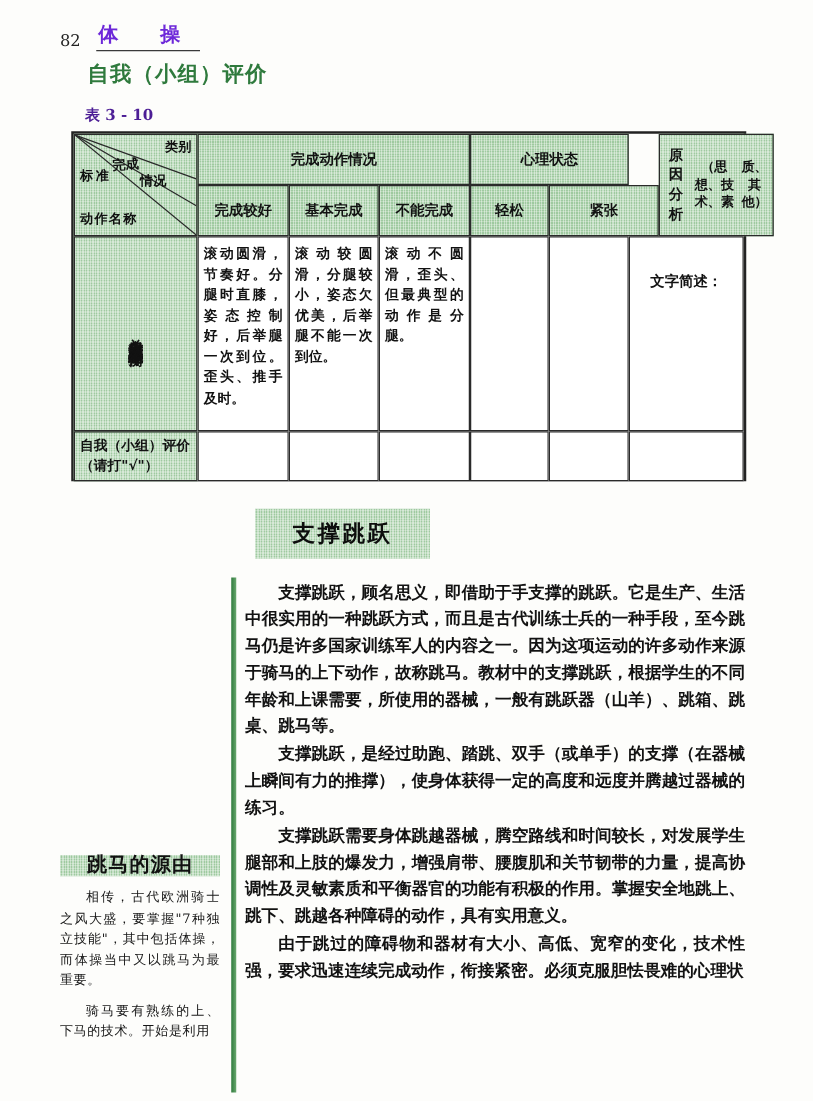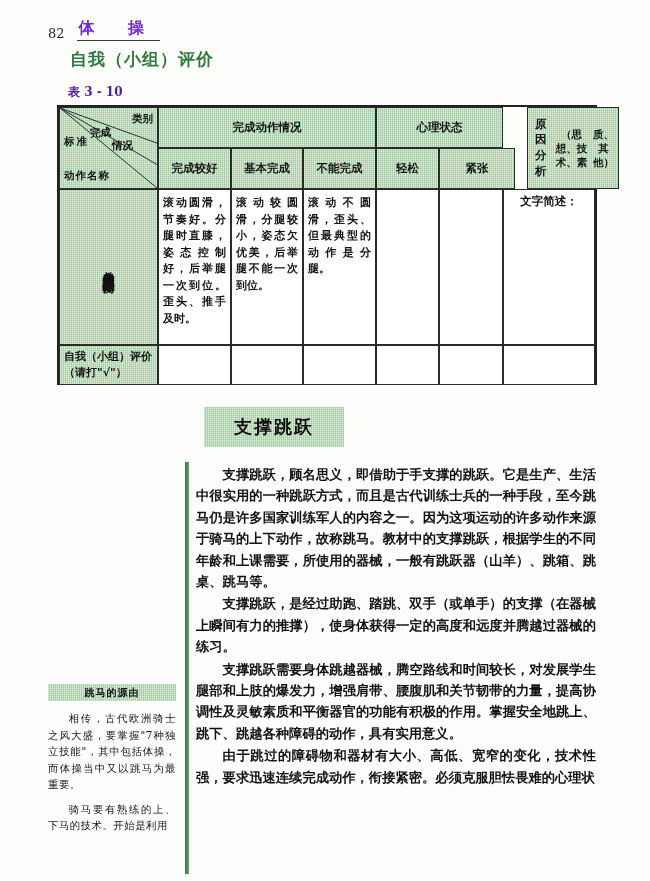--- a/index.html
+++ b/index.html
@@ -51,33 +51,33 @@
   #lbl-dongzuo{left:4px;top:60px;letter-spacing:1px;}
   
   #h-wancheng{left:99px;top:0;width:218px;height:41px;}
   #h-xinli{left:317px;top:0;width:127px;height:41px;}
   #h-yuanyin{left:468px;top:0;width:92px;height:82px;flex-direction:row;padding:3px 2px;}
   #h-yuanyin .l2{font-size:10.5px;}
   #h-c1{left:99px;top:41px;width:73px;height:41px;}
   #h-c2{left:172px;top:41px;width:72px;height:41px;}
   #h-c3{left:244px;top:41px;width:73px;height:41px;}
   #h-c4{left:317px;top:41px;width:63px;height:41px;}
-  #h-c5{left:380px;top:41px;width:76px;height:41px;}
+  #h-c5{left:380px;top:41px;width:88px;height:41px;}
   
   #d-name{left:0;top:82px;width:99px;height:156px;}
   #d-name span{
     writing-mode:vertical-rl;text-orientation:upright;
     font-size:12px;font-weight:bold;letter-spacing:1px;line-height:1;
   }
   #d-c1{left:99px;top:82px;width:73px;height:156px;}
   #d-c2{left:172px;top:82px;width:72px;height:156px;}
   #d-c3{left:244px;top:82px;width:73px;height:156px;}
   #d-c4{left:317px;top:82px;width:63px;height:156px;}
   #d-c5{left:380px;top:82px;width:64px;height:156px;}
-  #d-c6{left:444px;top:82px;width:92px;height:156px;align-items:flex-start;justify-content:center;padding-top:4px;}
+  #d-c6{left:444px;top:82px;width:92px;height:156px;align-items:flex-start;justify-content:center;padding-top:28px;}
   .celltext{
     font-size:11px;font-weight:bold;line-height:1.5;text-align:justify;
     padding:5px 4px;width:100%;box-sizing:border-box;align-self:flex-start;
   }
   
   #s-label{left:0;top:238px;width:99px;height:40px;flex-direction:column;align-items:flex-start;padding:3px 4px;}
   #s-label .ln{font-size:11px;font-weight:bold;line-height:1.45;}
   #s-c1{left:99px;top:238px;width:73px;height:40px;}
   #s-c2{left:172px;top:238px;width:72px;height:40px;}
   #s-c3{left:244px;top:238px;width:73px;height:40px;}
@@ -96,21 +96,21 @@
   #body-text{position:absolute;left:196px;top:464px;width:400px;}
   #body-text p{
     margin:0 0 1px 0;font-size:13.3px;line-height:21.4px;
     text-align:justify;text-justify:inter-ideograph;text-indent:2em;
     font-family:"DejaVu Serif","Liberation Serif",serif;font-weight:bold;color:#121212;
   }
   
   #sidebar{position:absolute;left:48px;top:684px;width:128px;}
   #sidebar-title{
     height:17px;display:flex;align-items:center;justify-content:center;
-    font-size:10px;font-weight:bold;color:#111;letter-spacing:1px;
+    font-size:16px;font-weight:bold;color:#111;letter-spacing:1px;
   }
   #sidebar-body{margin-top:9px;}
   #sidebar-body p{
     margin:0 0 8px 0;font-size:10.4px;line-height:16.5px;
     text-align:justify;text-justify:inter-ideograph;text-indent:2em;
     font-family:"DejaVu Serif","Liberation Serif",serif;color:#161616;letter-spacing:.5px;
   }
 </style>
 </head>
 <body>

